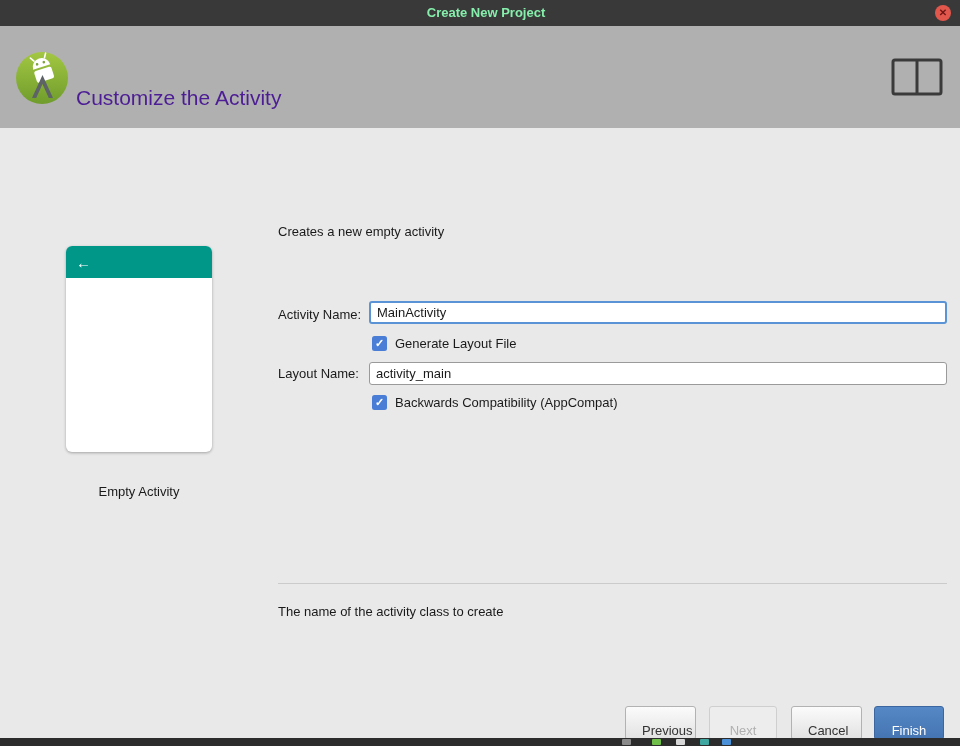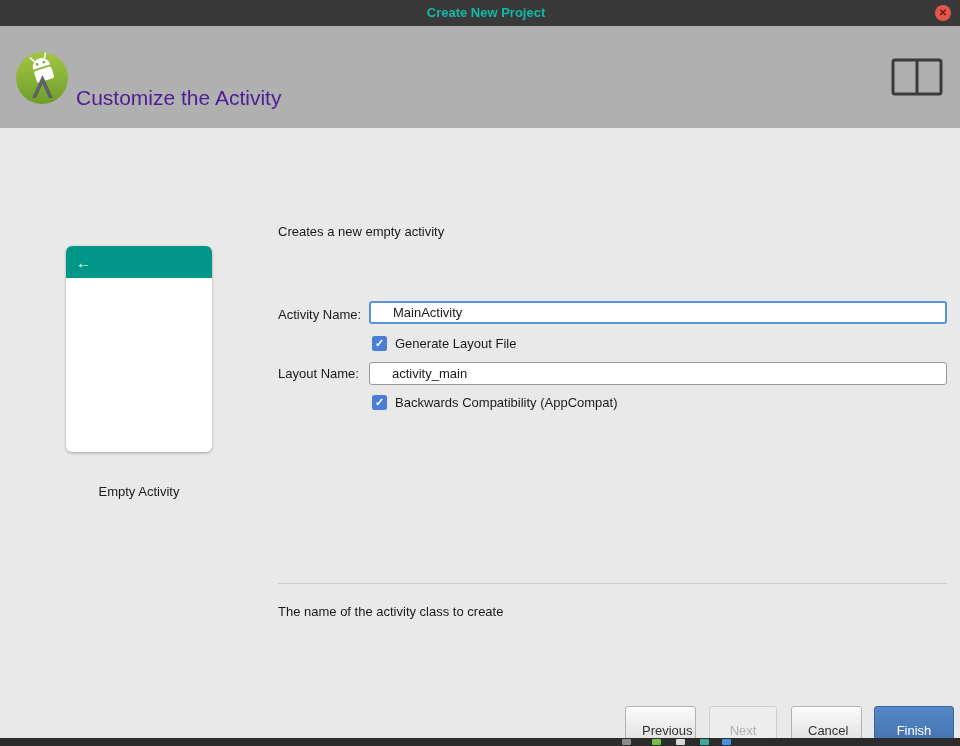--- a/index.html
+++ b/index.html
@@ -3,21 +3,21 @@
 <meta charset="utf-8">
 <style>
   html,body{margin:0;padding:0;background:#666;}
   .window{
     position:relative;width:960px;height:746px;background:#e9e9e9;
     font-family:"Liberation Sans",sans-serif;overflow:hidden;
     font-size:13px;color:#1a1a1a;
   }
   
   .titlebar{position:absolute;top:0;left:0;right:0;height:26px;background:#393939;}
-  .titlebar .title{display:block;line-height:26px;text-align:center;color:#14b8a6;font-weight:bold;font-size:13px;margin-left:12px;}
+  .titlebar .title{display:block;line-height:26px;text-align:center;color:#86efac;font-weight:bold;font-size:13px;margin-left:12px;}
   .close-btn{
     position:absolute;right:9px;top:5px;width:16px;height:16px;border-radius:50%;
     background:#e2574c;color:#6e1512;font-size:10px;line-height:16px;text-align:center;
     font-weight:bold;cursor:pointer;
   }
   
   .header{position:absolute;top:26px;left:0;right:0;height:102px;background:#b0b0b0;}
   .logo{position:absolute;left:15px;top:20px;}
   .header-title{position:absolute;left:76px;top:60px;font-size:21px;color:#4c1d95;font-weight:normal;margin:0;}
   .device-icon{position:absolute;right:17px;top:31px;}
@@ -31,21 +31,21 @@
     display:flex;align-items:center;padding-left:10px;font-size:15px;
   }
   .preview-label{position:absolute;left:66px;top:484px;width:146px;text-align:center;}
   
   .description{position:absolute;left:278px;top:224px;}
   .field-label{position:absolute;left:278px;}
   .lbl-activity{top:307px;}
   .lbl-layout{top:366px;}
   .text-input{
     position:absolute;left:369px;width:578px;height:23px;box-sizing:border-box;
-    font-family:"Liberation Sans",sans-serif;font-size:13px;padding:0 22px;
+    font-family:"Liberation Sans",sans-serif;font-size:13px;padding:0 6px;
     background:#ffffff;color:#1a1a1a;
   }
   .input-activity{top:301px;border:2px solid #5a93d6;border-radius:3px;outline:none;}
   .input-layout{top:362px;border:1px solid #9a9a9a;border-radius:3px;outline:none;}
   .check-row{position:absolute;left:372px;display:flex;align-items:center;gap:8px;cursor:pointer;}
   .row-genlayout{top:336px;}
   .row-appcompat{top:395px;}
   .checkbox{
     width:15px;height:15px;background:#4a7ed6;border-radius:2.5px;color:#fff;
     font-size:11px;line-height:15px;text-align:center;font-weight:bold;flex:0 0 auto;
@@ -54,21 +54,21 @@
   .hint{position:absolute;left:278px;top:604px;}
   
   .btn{
     position:absolute;top:706px;height:24px;border:1px solid #b2b2b2;border-radius:3px;
     background:linear-gradient(#fbfbfb,#e2e2e2);font-family:"Liberation Sans",sans-serif;
     font-size:13px;color:#333;text-align:center;cursor:pointer;padding:16px;
   }
   .btn-previous{left:625px;width:71px;}
   .btn-next{left:709px;width:68px;background:#ededed;color:#b0b0b0;border-color:#cfcfcf;cursor:default;}
   .btn-cancel{left:791px;width:71px;}
-  .btn-finish{left:874px;width:80px;background:linear-gradient(#5588c6,#4574b2);border-color:#3c66a0;color:#ffffff;}
+  .btn-finish{left:874px;width:70px;background:linear-gradient(#5588c6,#4574b2);border-color:#3c66a0;color:#ffffff;}
   
   .taskbar-sliver{position:absolute;left:0;bottom:0;width:960px;height:8px;background:#2c2c2c;}
   .taskbar-sliver .dot{position:absolute;top:1px;width:9px;height:6px;border-radius:1px;}
   .dot1{left:622px;background:#8a8a8a;}
   .dot2{left:652px;background:#6fbf4a;}
   .dot3{left:676px;background:#d8d8d8;}
   .dot4{left:700px;background:#3fa7a0;}
   .dot5{left:722px;background:#4a90d9;}
 </style>
 </head>

